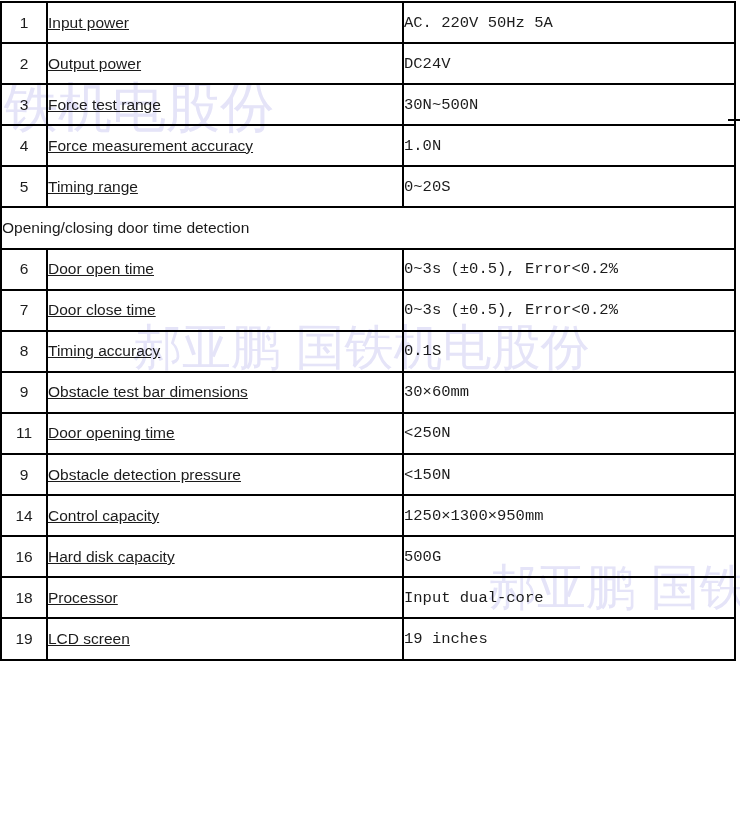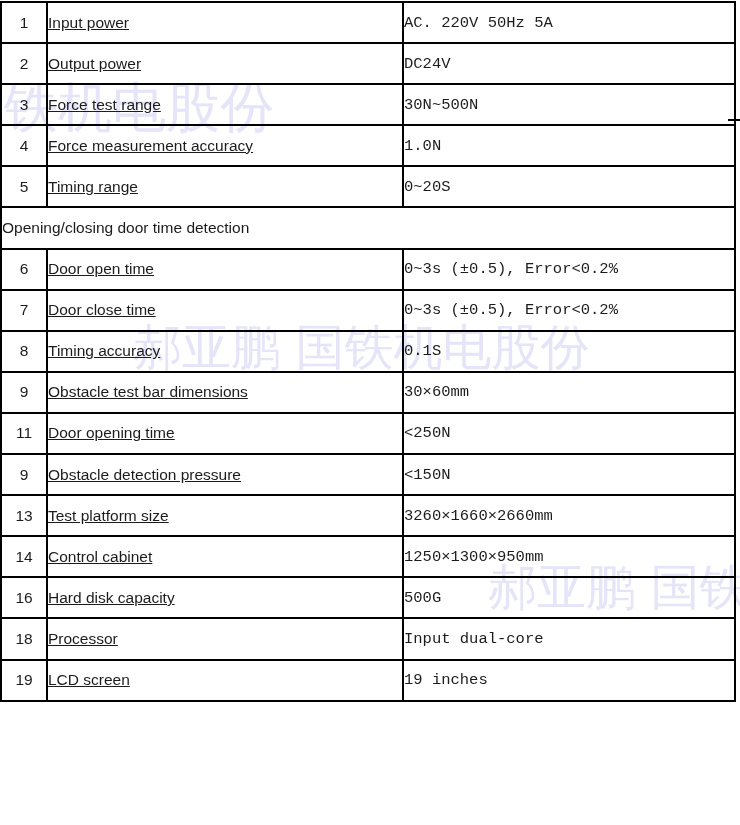--- a/index.html
+++ b/index.html
@@ -114,27 +114,22 @@
           <td class="c-num">11</td>
           <td class="c-name">Door opening time</td>
           <td class="c-val">&lt;250N</td>
         </tr>
         <tr>
           <td class="c-num">9</td>
           <td class="c-name">Obstacle detection pressure</td>
           <td class="c-val">&lt;150N</td>
         </tr>
         <tr>
-          <td class="c-num">13</td>
-          <td class="c-name">Test platform size</td>
-          <td class="c-val">3260×1660×2660mm</td>
-        </tr>
-        <tr>
           <td class="c-num">14</td>
-          <td class="c-name">Control cabinet</td>
+          <td class="c-name">Control capacity</td>
           <td class="c-val">1250×1300×950mm</td>
         </tr>
         <tr>
           <td class="c-num">16</td>
           <td class="c-name">Hard disk capacity</td>
           <td class="c-val">500G</td>
         </tr>
         <tr>
           <td class="c-num">18</td>
           <td class="c-name">Processor</td>

